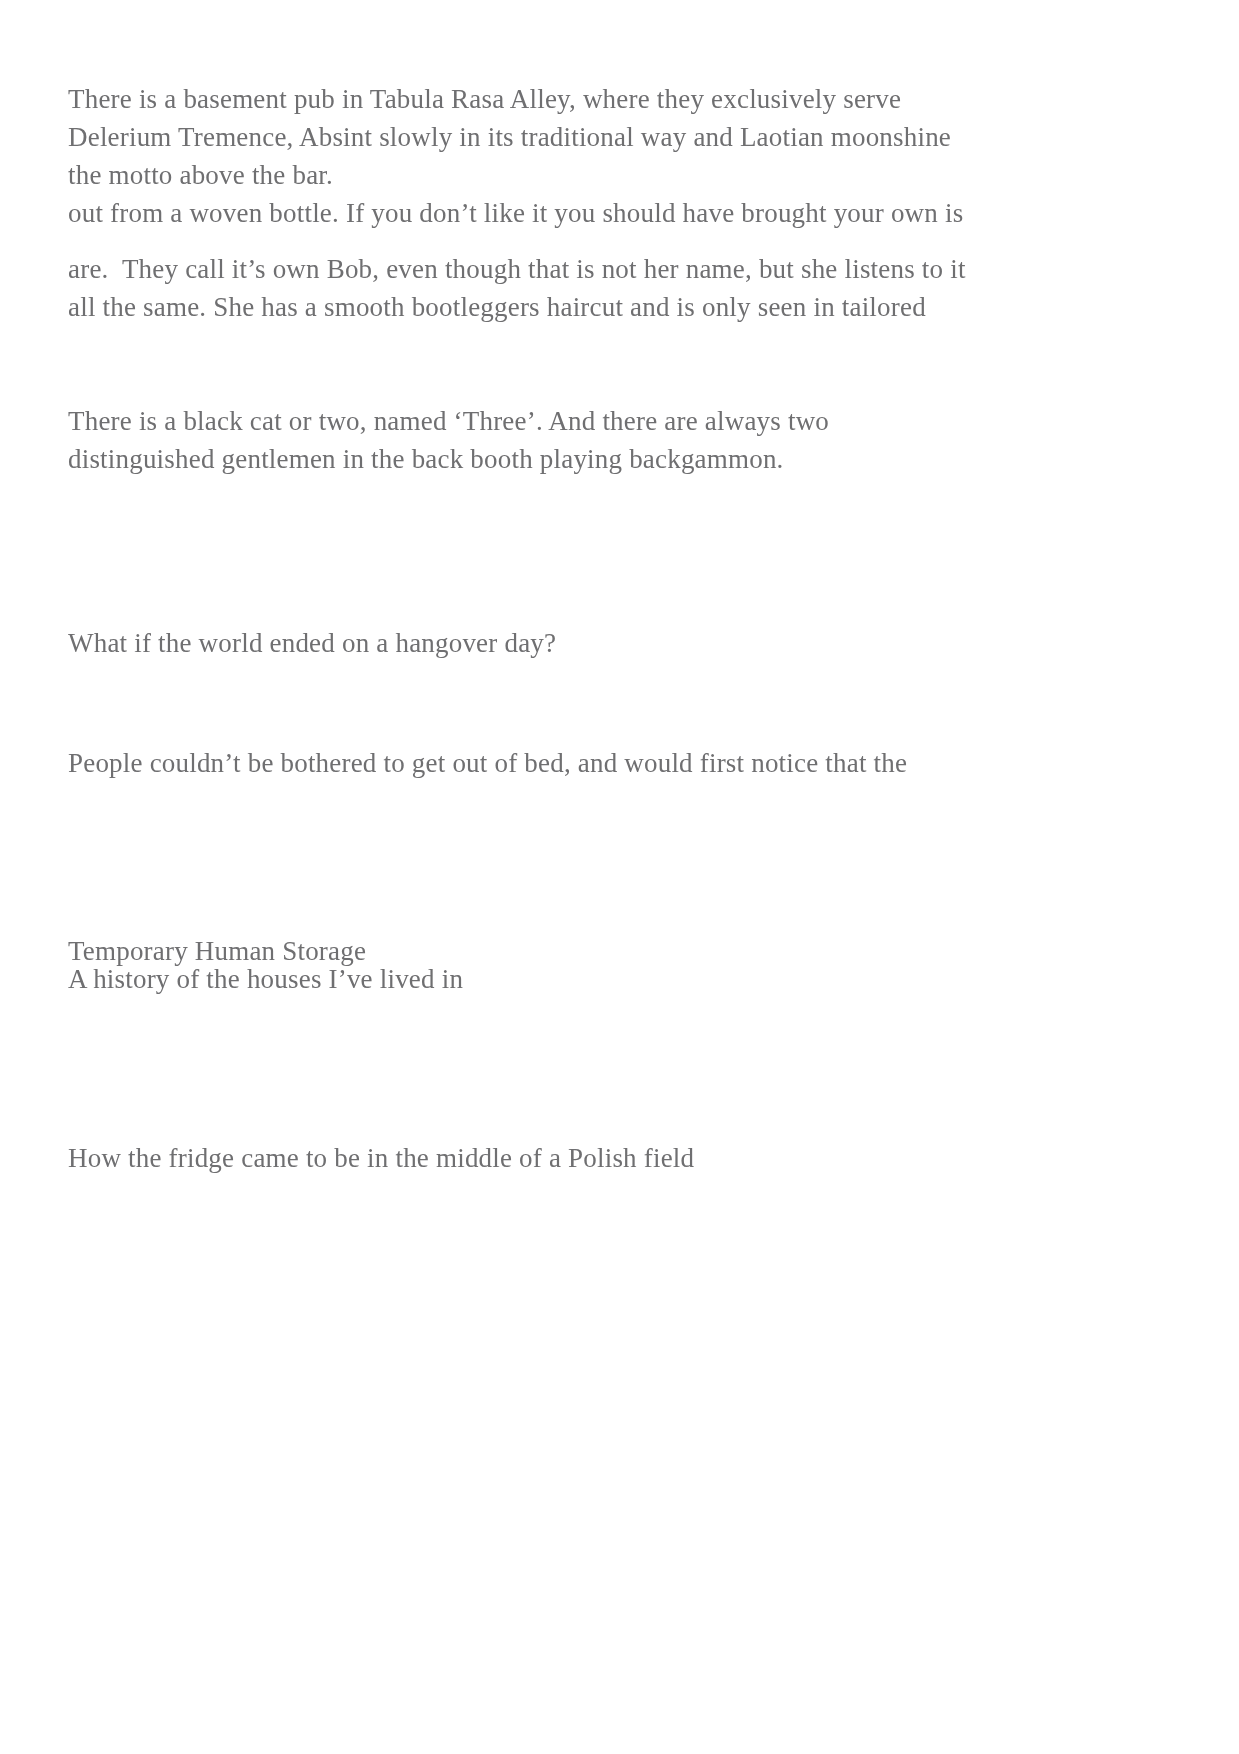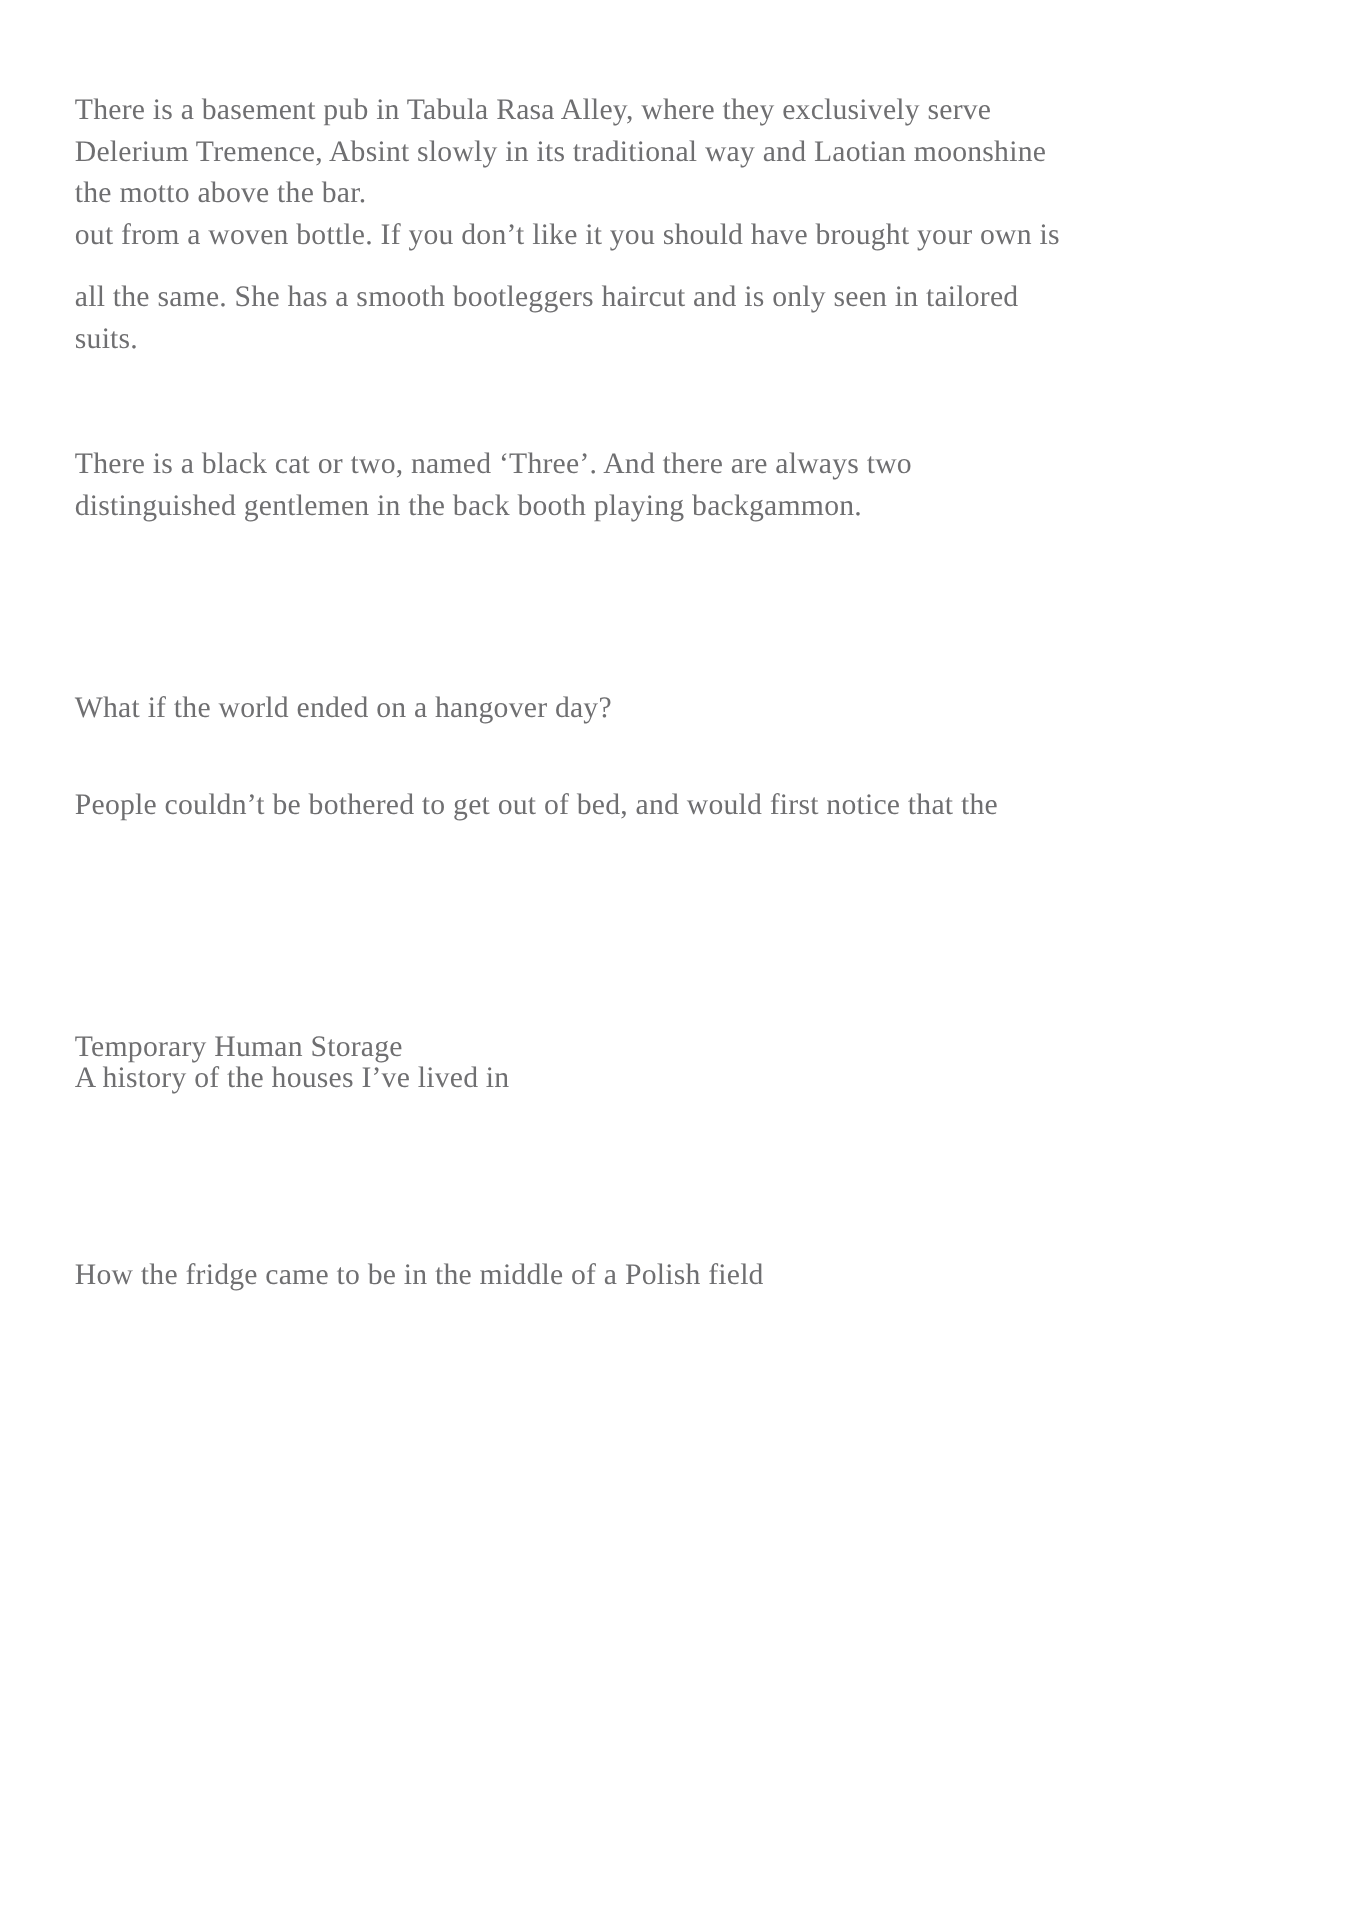--- a/index.html
+++ b/index.html
@@ -24,40 +24,40 @@
     font-weight: 400;
     letter-spacing: 0.2px;
   }
   .text-block .line {
     white-space: pre-wrap; 
   }
   .b-pub      { top: 80px; font-family: Liberation Serif, serif;   }
   .b-portrait { top: 250px;  }
   .b-cat      { top: 402px;  }
   .b-hangover { top: 624px;  }
-  .b-people   { top: 712px;  }
+  .b-people   { top: 744px;  }
   .b-storage  { top: 932px;  }
   .b-houses   { top: 960px; }
   .b-fridge   { top: 1139px; }
 </style>
 </head>
 <body>
 
 <div class="page">
 
   <div class="text-block b-pub">
     <div class="line">There is a basement pub in Tabula Rasa Alley, where they exclusively serve</div>
     <div class="line">Delerium Tremence, Absint slowly in its traditional way and Laotian moonshine</div>
     <div class="line">the motto above the bar.</div>
     <div class="line">out from a woven bottle. If you don’t like it you should have brought your own is</div>
   </div>
 
   <div class="text-block b-portrait">
+    <div class="line">are.  They call it’s own Bob, even though that is not her name, but she listens to it</div>
     <div class="line">all the same. She has a smooth bootleggers haircut and is only seen in tailored</div>
-    <div class="line">suits.</div>
   </div>
 
   <div class="text-block b-cat">
     <div class="line">There is a black cat or two, named ‘Three’. And there are always two</div>
     <div class="line">distinguished gentlemen in the back booth playing backgammon.</div>
   </div>
 
   <div class="text-block b-hangover">
     <div class="line">What if the world ended on a hangover day?</div>
   </div>

